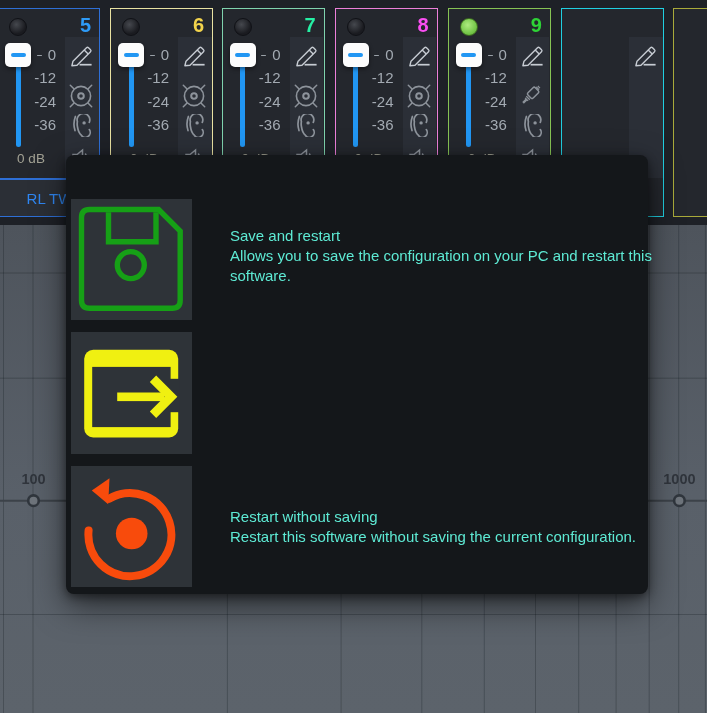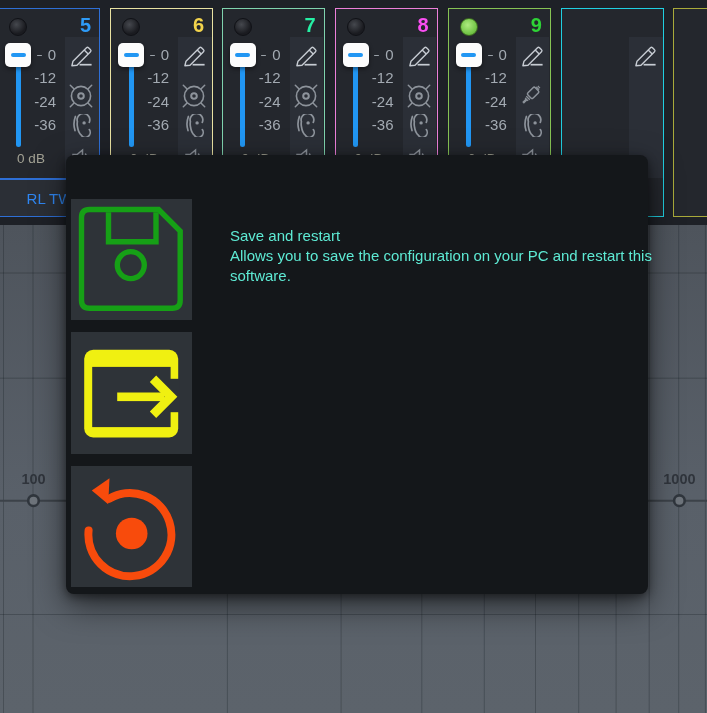--- a/index.html
+++ b/index.html
@@ -329,12 +329,13 @@
         <path d="M82 46.8 L100 64.8 L82 82.8" stroke="#f0f011" stroke-width="9" fill="none"></path>
       </svg>
     </div>
     <div class="tile" style="top:310.5px;">
       <svg width="121" height="121.5" viewBox="0 0 121 121.5" fill="none">
         <path d="M 17.6 64.4 A 41.5 41.5 0 1 0 38.1 32.7" stroke="#f84b0c" stroke-width="8" stroke-linecap="round"></path>
         <polygon points="20.8,24.6 38.5,12.2 37.2,38.2" fill="#f84b0c"></polygon>
         <circle cx="60.7" cy="67.5" r="15.8" fill="#f84b0c"></circle>
       </svg>
     </div>
+    <div class="rtxt" style="top:351.2px;">Restart without saving<br>Restart this software without saving the current configuration.</div>
   </div>
 </body></html>

